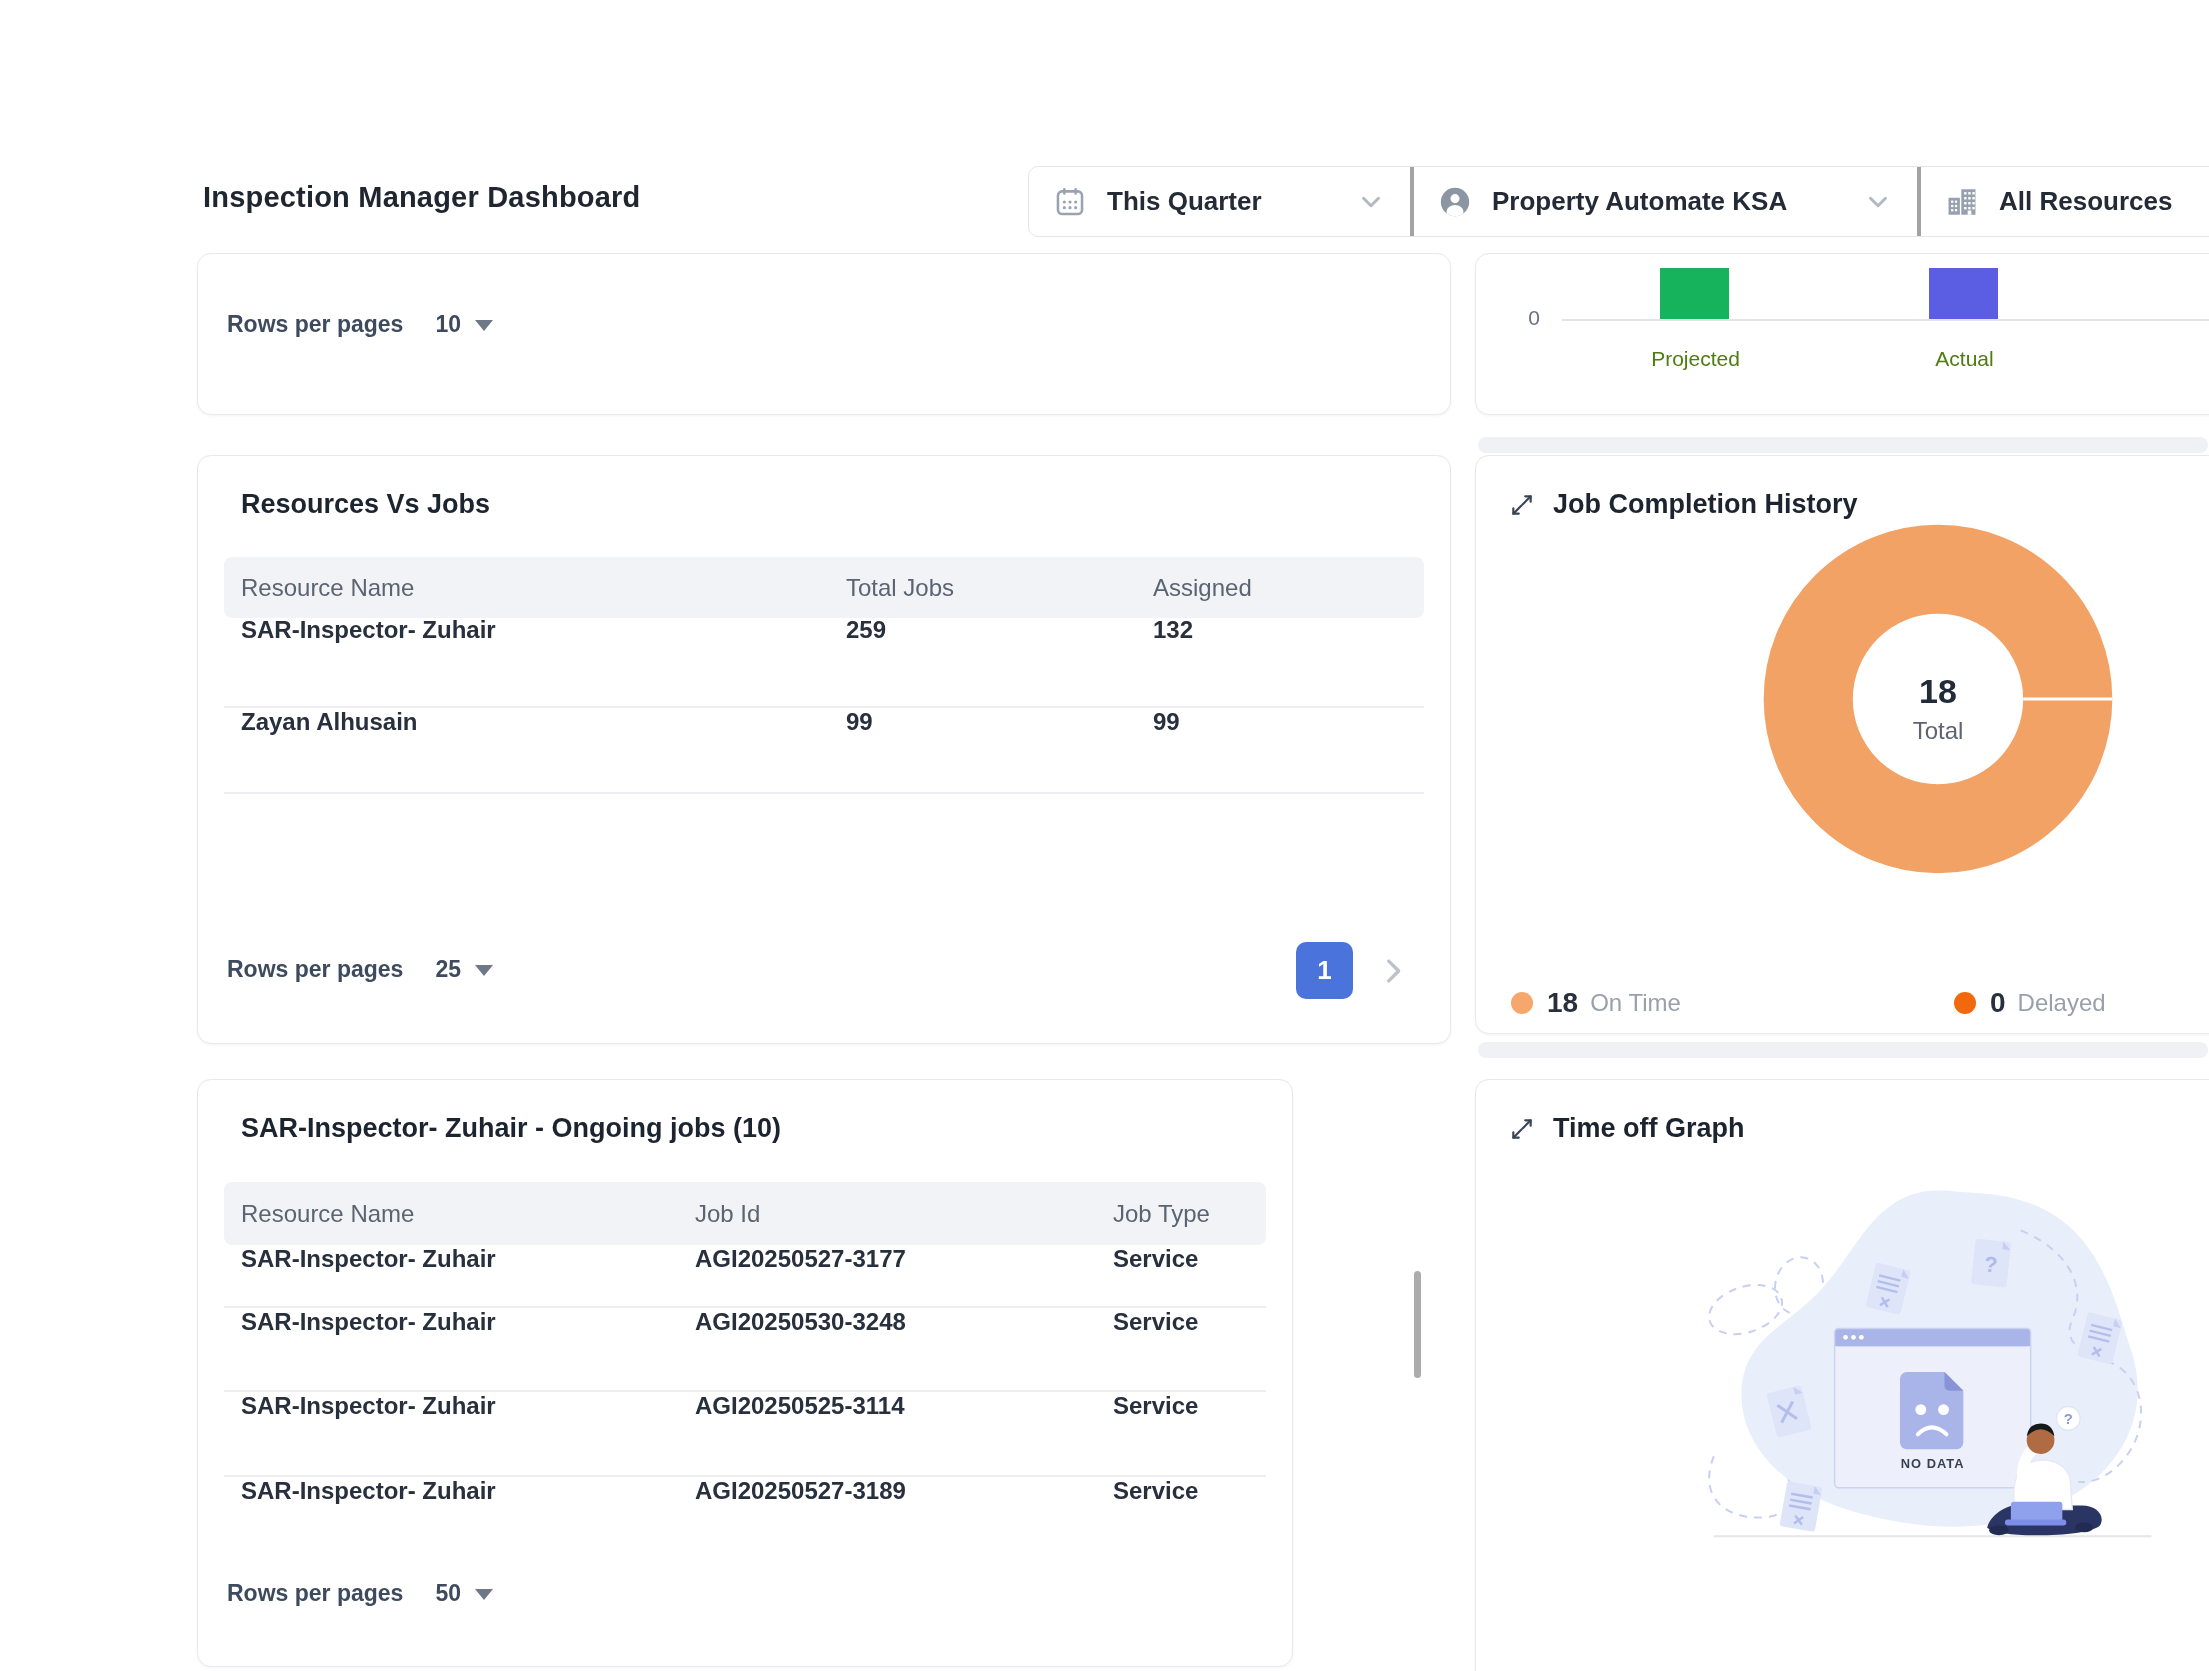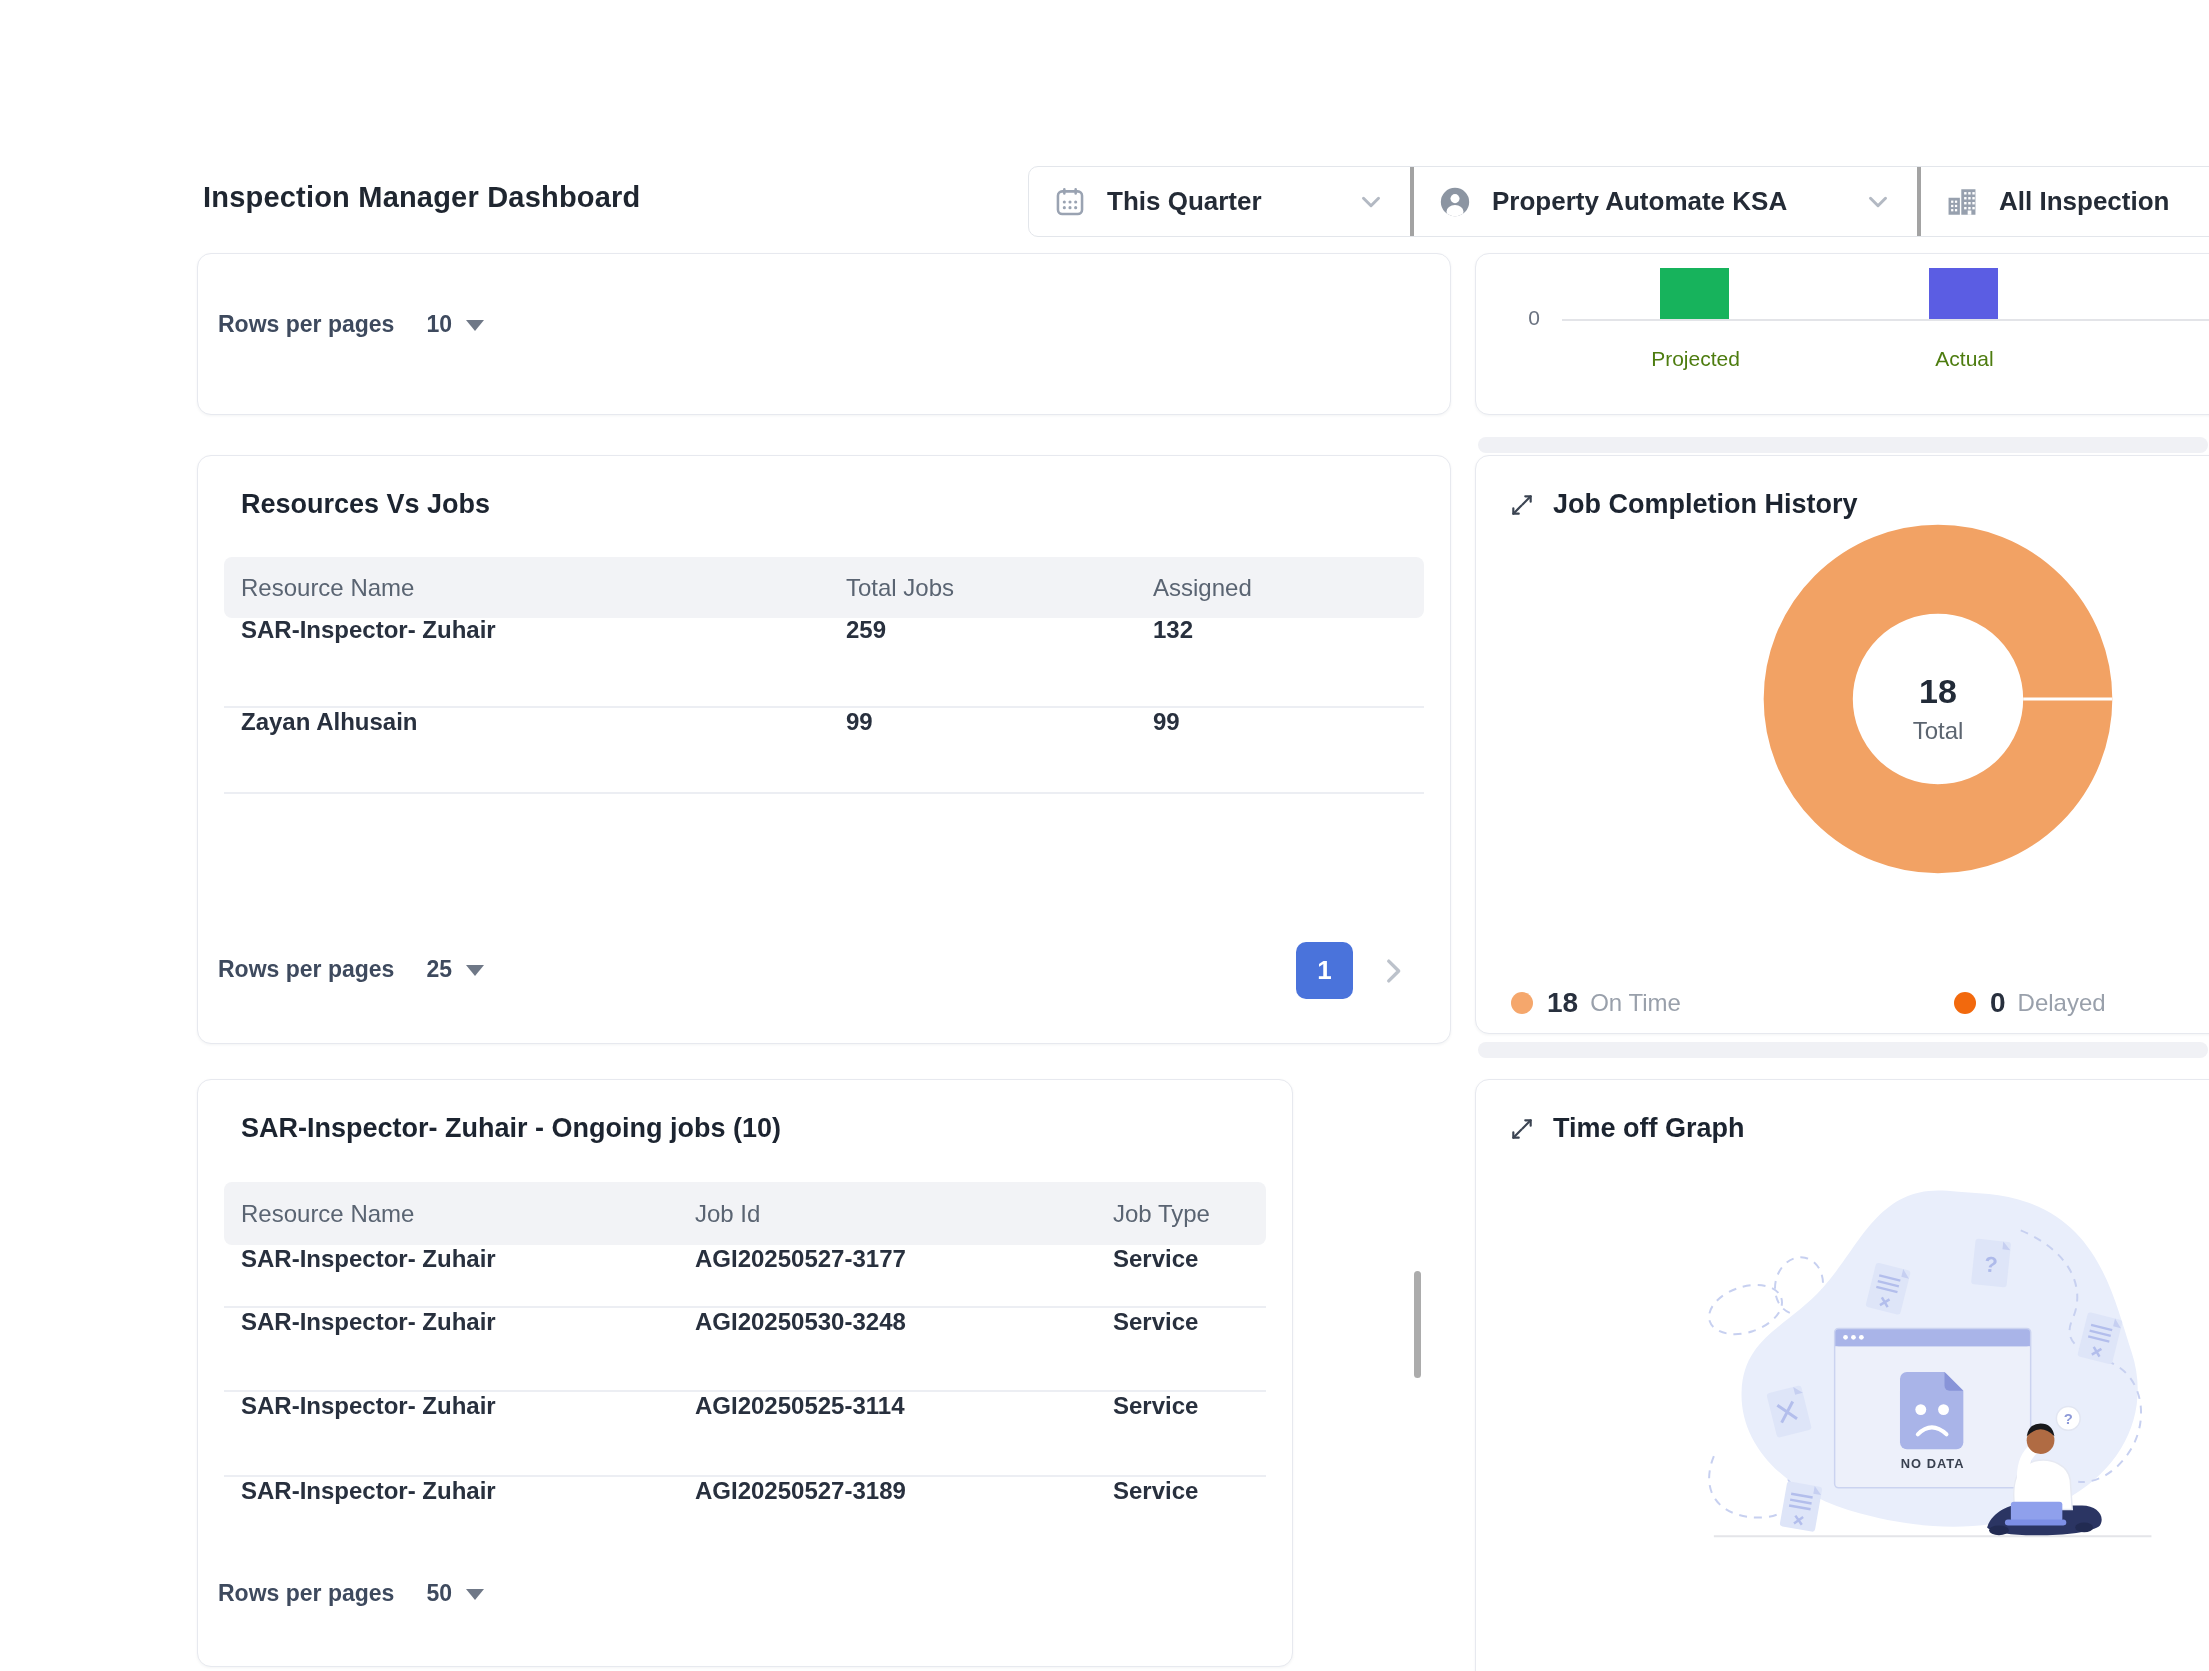--- a/index.html
+++ b/index.html
@@ -25,21 +25,21 @@
   .card-r2-left  { left:197px;  top:455px;  width:1254px; height:589px; }
   .card-r2-right { left:1475px; top:455px;  width:748px;  height:579px; }
   .card-r3-left  { left:197px;  top:1079px; width:1096px; height:588px; }
   .card-r3-right { left:1475px; top:1079px; width:748px;  height:634px; }
 
   .card-title { position:absolute; left:43px; top:33px; font-size:27px; font-weight:700; color:#1C2430; white-space:nowrap; }
   .title-icon { position:absolute; left:33px; top:36px; width:26px; height:26px; cursor:pointer; }
   .card-title.with-icon { left:77px; }
 
   
-  .rpp { position:absolute; left:20px; display:flex; align-items:center; height:32px;
+  .rpp { position:absolute; left:29px; display:flex; align-items:center; height:32px;
          font-size:23px; font-weight:700; color:#3E4A5E; cursor:pointer;justify-content:flex-end; }
   .rpp .val { margin-left:32px; }
   .caret { width:0; height:0; border-left:9px solid transparent; border-right:9px solid transparent;
            border-top:11px solid #6F7887; margin-left:14px; margin-top:3px; }
   .rpp-r1 { top:54px; } .rpp-foot { top:497px; }
 
   
   .tick0 { position:absolute; left:40px; top:52px; width:24px; text-align:right; font-size:21px; color:#6A7280; }
   .axis-line { position:absolute; left:86px; right:0; top:65px; height:2px; background:#E3E4E8; }
   .pbar { position:absolute; top:14px; width:69px; height:51px; }
@@ -155,21 +155,21 @@
             <rect x="19.3" y="8.5" width="1.7" height="1.7"></rect>
             <rect x="13.5" y="12" width="1.7" height="1.7"></rect>
             <rect x="16.4" y="12" width="1.7" height="1.7"></rect>
             <rect x="19.3" y="12" width="1.7" height="1.7"></rect>
             <rect x="13.5" y="15.5" width="1.7" height="1.7"></rect>
             <rect x="16.4" y="15.5" width="1.7" height="1.7"></rect>
             <rect x="19.3" y="15.5" width="1.7" height="1.7"></rect>
             <rect x="16" y="18" width="2.6" height="3"></rect>
           </g>
       </svg>
-      <span class="filter-label">All Inspection</span>
+      <span class="filter-label">All Resources</span>
     </div>
   </div>
 
   <div class="card card-r1-left">
     <div class="rpp rpp-r1">
       <span>Rows per pages</span>
       <span class="val">10</span>
       <span class="caret"></span>
     </div>
   </div>

